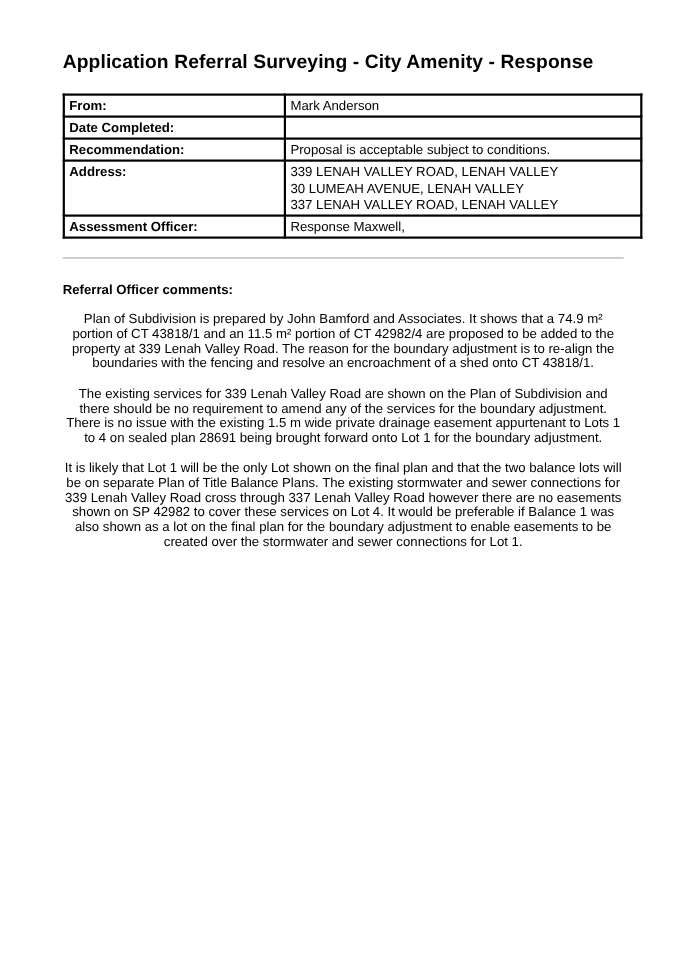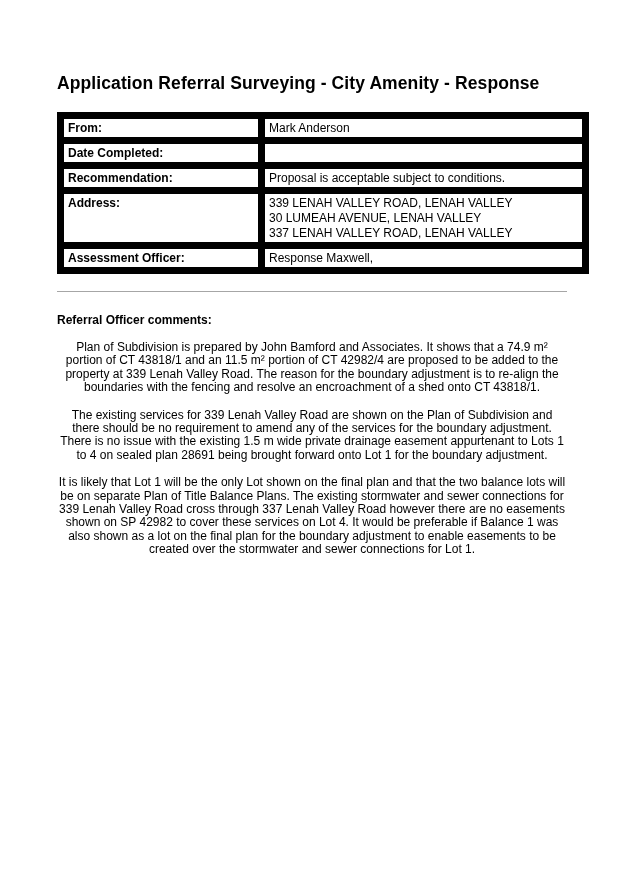--- a/index.html
+++ b/index.html
@@ -16,29 +16,28 @@
     padding: 42px 55px 0 57px;
     overflow: hidden;
   }
   .title {
     font-size: 17.5px;
     font-weight: bold;
     line-height: 28px;
     letter-spacing: 0.1px;
     margin-bottom: 15px;
     max-width: 510px;
-    margin-top: 27px;
   }
   .info-table {
     width: 510px;
     border-collapse: collapse;
     table-layout: fixed;
   }
   .info-table td {
-    border: 7px solid #000000;
+    border: 2px solid #000000;
     font-size: 12px;
     line-height: 15px;
     padding: 2px 4px 1px 4px;
     vertical-align: top;
     height: 19px;
   }
   .info-table td.label {
     width: 201px;
     font-weight: bold;
   }

